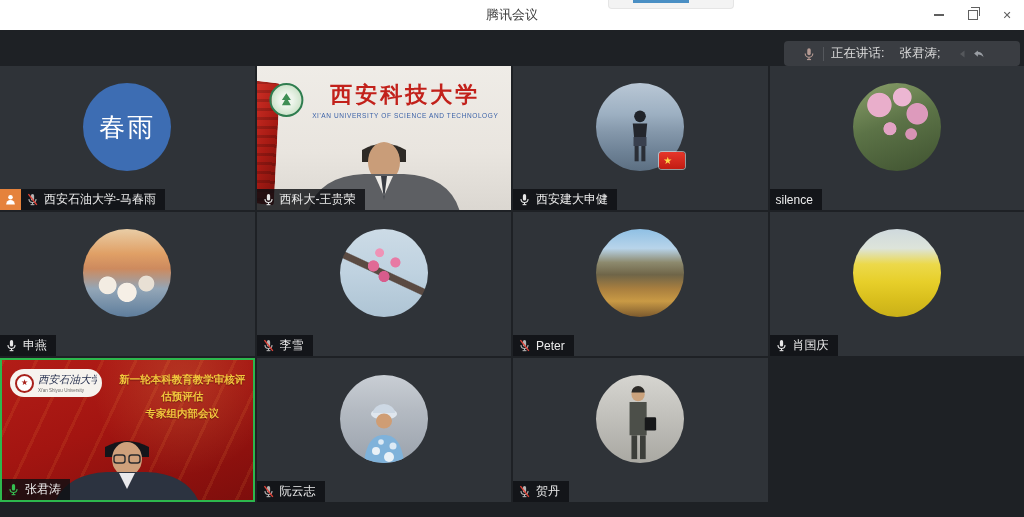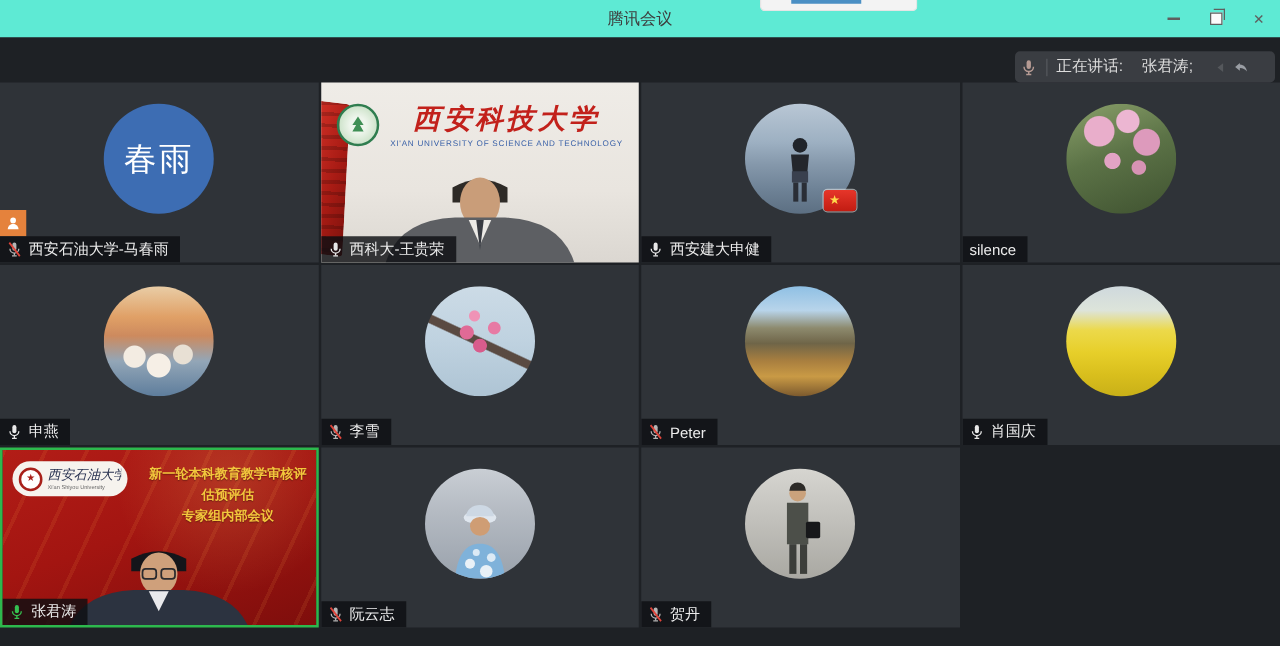--- a/index.html
+++ b/index.html
@@ -5,21 +5,21 @@
   html,body{margin:0;padding:0;}
   body{
     width:1024px;height:517px;overflow:hidden;position:relative;
     background:#1e2125;
     font-family:"Liberation Sans","DejaVu Sans",sans-serif;
     -webkit-font-smoothing:antialiased;
   }
   
   .titlebar{
     position:absolute;top:0;left:0;width:1024px;height:30px;
-    background:#5eead4;display:flex;align-items:center;justify-content:center;
+    background:#ffffff;display:flex;align-items:center;justify-content:center;
   }
   .win-title{font-size:13px;color:#3d3d3d;}
   .tab-artifact{
     position:absolute;left:608px;top:0;width:124px;height:8px;
     background:#f3f3f3;border:1px solid #e5e5e5;border-top:none;
     border-radius:0 0 4px 4px;
   }
   .tab-accent{
     position:absolute;left:633px;top:0;width:56px;height:3px;
     background:#4a8fc4;
@@ -34,38 +34,38 @@
   .ic-restore::before{
     content:"";position:absolute;left:2px;top:-4px;width:8px;height:8px;
     border:1.2px solid #5f5f5f;border-left:none;border-bottom:none;
   }
   
   .stage{position:absolute;top:30px;left:0;width:1024px;height:487px;background:#1e2125;}
   
   .speakbar{
     position:absolute;top:11px;right:4px;height:25px;min-width:200px;
     background:#3a3d42;border-radius:4px;display:flex;align-items:center;
-    padding:0 4px;gap:7px;z-index:20;
+    padding:0 18px;gap:7px;z-index:20;
   }
   .speakbar .sb-mic{width:14px;height:14px;color:#b59a93;}
   .sb-divider{width:1px;height:14px;background:#55585d;}
   .sb-text{font-size:12.5px;color:#dcdcdc;white-space:nowrap;}
   .sb-speaker{margin-left:8px;}
   .sb-icons{display:flex;align-items:center;gap:2px;margin-left:10px;}
   .sb-tri{width:12px;height:12px;color:#55585c;}
   .sb-reply{width:15px;height:15px;color:#9a9ea4;}
   
   .grid{
     position:absolute;top:36px;left:0;width:1024px;
     display:grid;grid-template-columns:repeat(4,1fr);grid-auto-rows:144px;gap:2px;
   }
   .tile{position:relative;background:#2f3338;overflow:hidden;box-sizing:border-box;}
   .tile.active{border:2px solid #2db84d;}
   
-  .nprow{position:absolute;left:0;bottom:0;display:flex;align-items:stretch;z-index:6;flex-direction:column;}
+  .nprow{position:absolute;left:0;bottom:0;display:flex;align-items:stretch;z-index:6;}
   .hostbadge{width:21px;height:21px;background:#e5823c;display:flex;align-items:center;justify-content:center;}
   .hostbadge svg{width:13px;height:13px;color:#ffffff;}
   .nameplate{
     display:flex;align-items:center;gap:5px;background:rgba(13,15,18,0.82);
     height:21px;padding:0 9px 0 5px;color:#ececec;font-size:12px;white-space:nowrap;
   }
   .nameplate.no-mic{padding-left:6px;margin-top:24px;}
   .mic{width:13px;height:13px;display:block;}
   .mic.on{color:#e8e8e8;}
   .mic.muted{color:#b5b5b5;}
@@ -121,21 +121,21 @@
   }
   .wgr-logo{position:absolute;top:14px;left:50%;transform:translateX(-50%);display:flex;align-items:flex-start;gap:9px;}
   .wgr-seal{
     width:34px;height:34px;border-radius:50%;border:2px solid #2f7d4f;box-sizing:border-box;
     background:radial-gradient(circle,#eef5ec 30%,#cfe4cc 70%,#b9d6b6);
     display:flex;align-items:center;justify-content:center;margin-top:3px;
   }
   .wgr-seal svg{width:18px;height:18px;color:#3f8f55;}
   .wgr-txt{display:flex;flex-direction:column;align-items:center;}
   .wgr-cn{
-    font-family:"DejaVu Serif","Liberation Serif",serif;font-weight:700;font-style:italic;
+    font-family:"DejaVu Serif","Liberation Serif",serif;font-weight:700;
     font-size:22px;color:#c2211b;letter-spacing:3px;white-space:nowrap;
   }
   .wgr-en{font-size:6.5px;color:#3b62a8;letter-spacing:0.6px;margin-top:2px;white-space:nowrap;}
   .wgr .fig-suit{bottom:-2px;}
   
   .zjt{background:
     repeating-linear-gradient(115deg,rgba(255,170,70,0.10) 0 3px,transparent 3px 30px),
     radial-gradient(circle at 72% 18%,rgba(255,220,120,0.16),transparent 42%),
     linear-gradient(160deg,#b21d17 0%,#a31511 45%,#7e0e0c 100%);}
   .zjt-logo{

